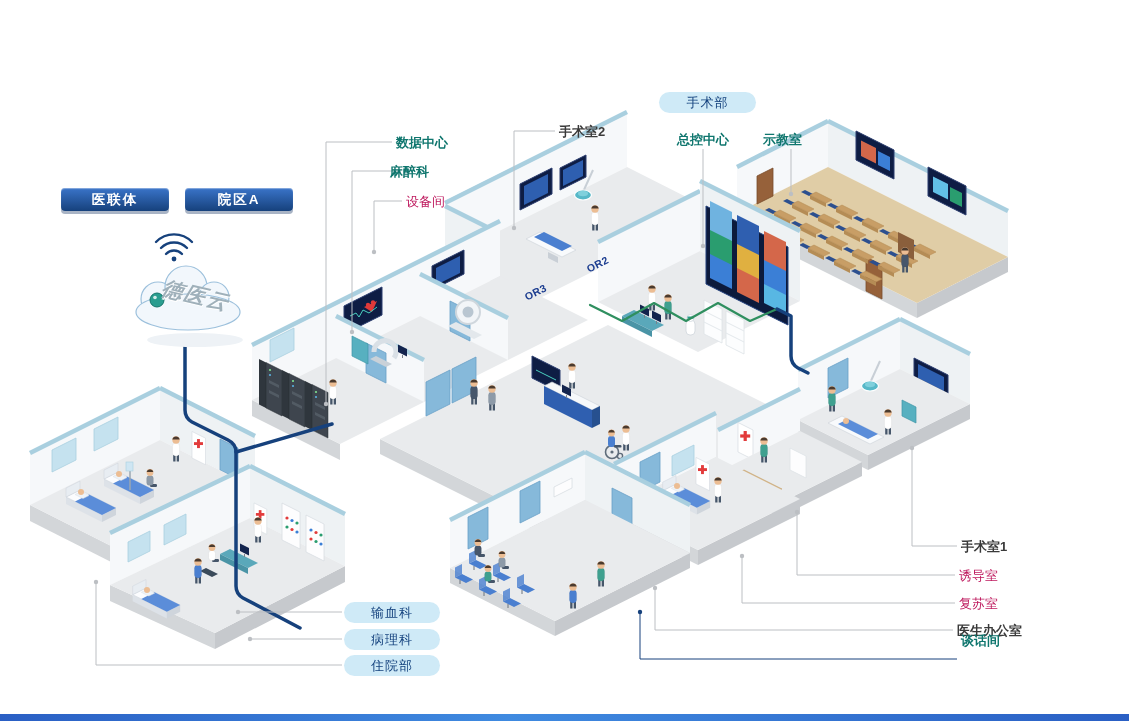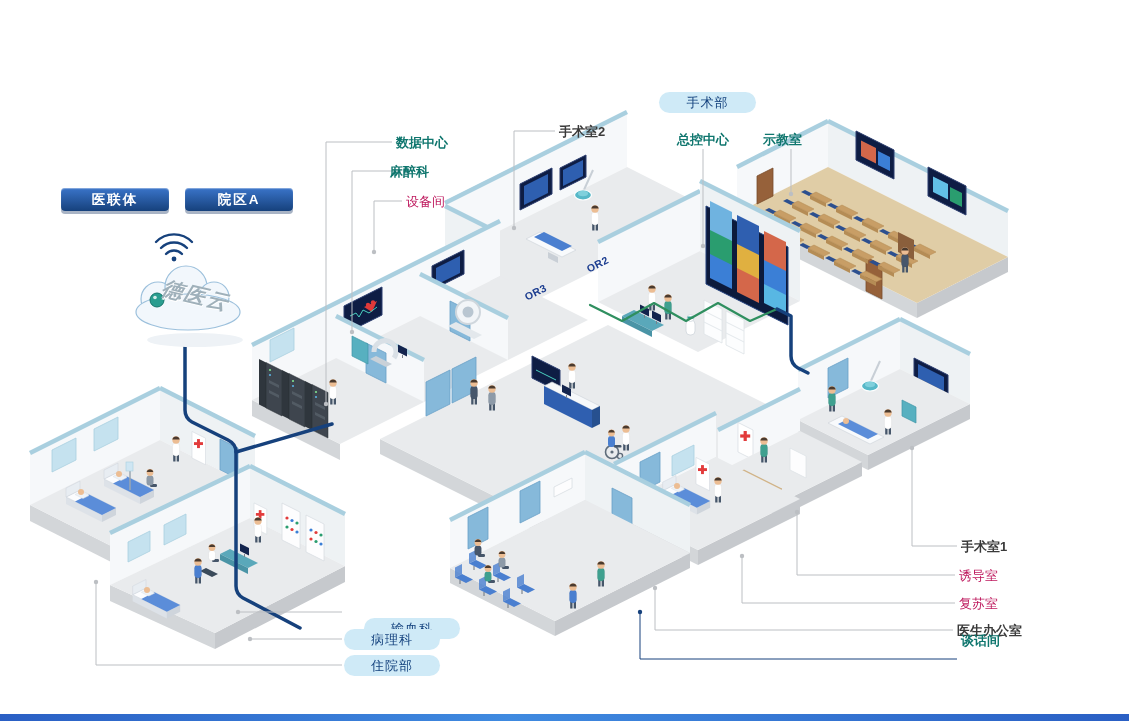--- a/index.html
+++ b/index.html
@@ -518,21 +518,21 @@
 <div class="callout dark" style="left:559px;top:125px;">手术室2</div>
 <div class="callout red" style="left:677px;top:133px;">总控中心</div>
 <div class="callout red" style="left:763px;top:133px;">示教室</div>
 
 <div class="callout dark" style="left:961px;top:540px;">手术室1</div>
 <div class="callout gray" style="left:959px;top:569px;">诱导室</div>
 <div class="callout gray" style="left:959px;top:597px;">复苏室</div>
 <div class="callout dark" style="left:957px;top:624px;">医生办公室</div>
 <div class="callout red" style="left:961px;top:634px;">谈话间</div>
 
-<div class="pill" style="left:364px;top:602px;margin-top:16px;">输血科</div>
+<div class="pill" style="left:344px;top:602px;">输血科</div>
 <div class="pill" style="left:344px;top:629px;">病理科</div>
 <div class="pill" style="left:344px;top:655px;">住院部</div>
 
 <div class="room-tag" style="left:586px;top:258px;">OR2</div>
 <div class="room-tag" style="left:524px;top:286px;">OR3</div>
 
 <div class="bottom-bar"></div>
 
 </div>
 

